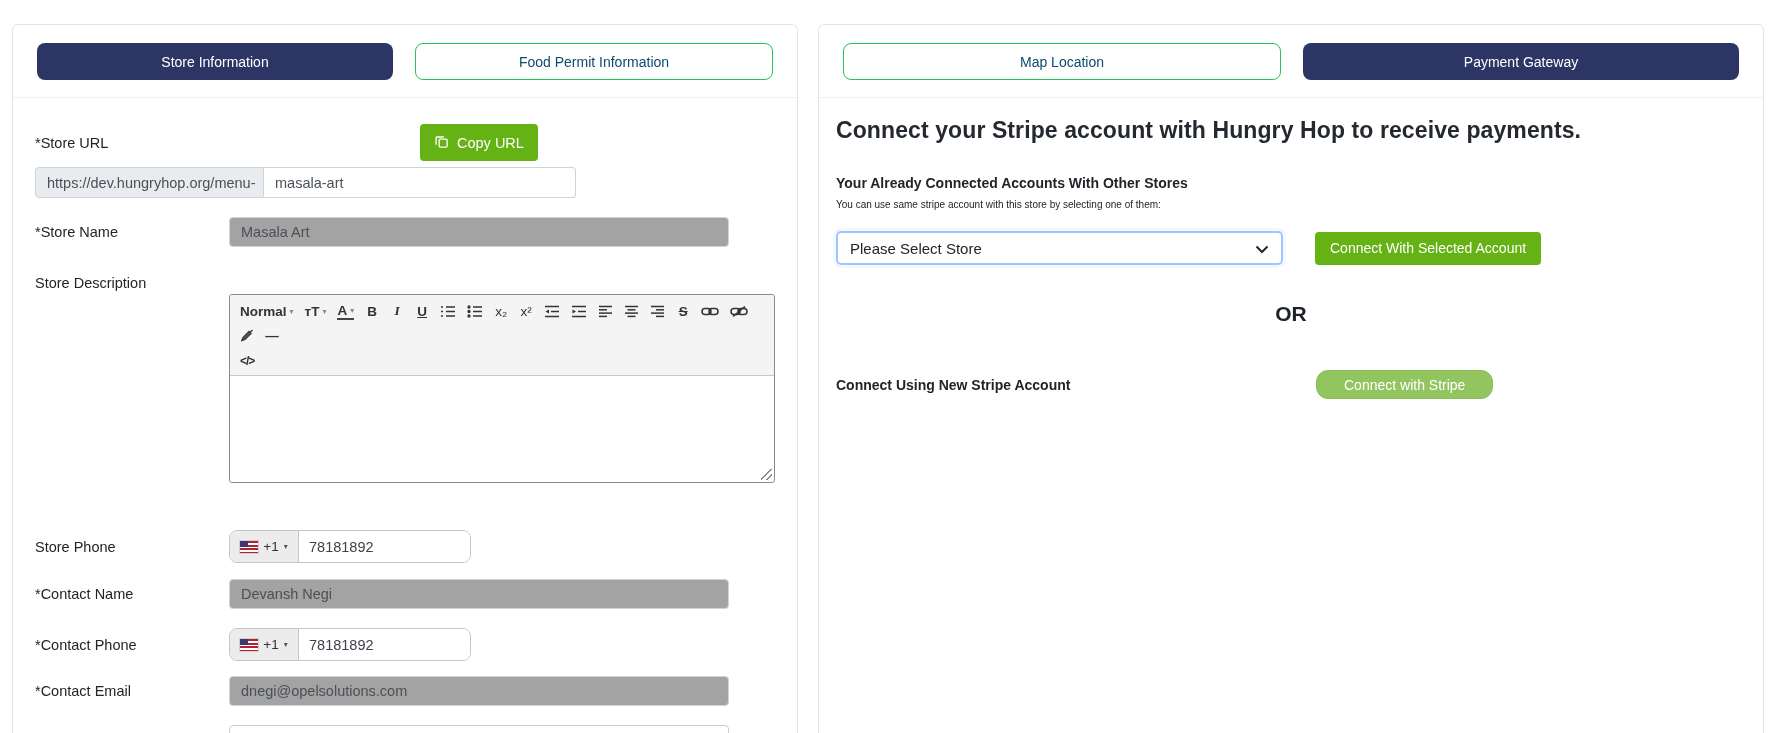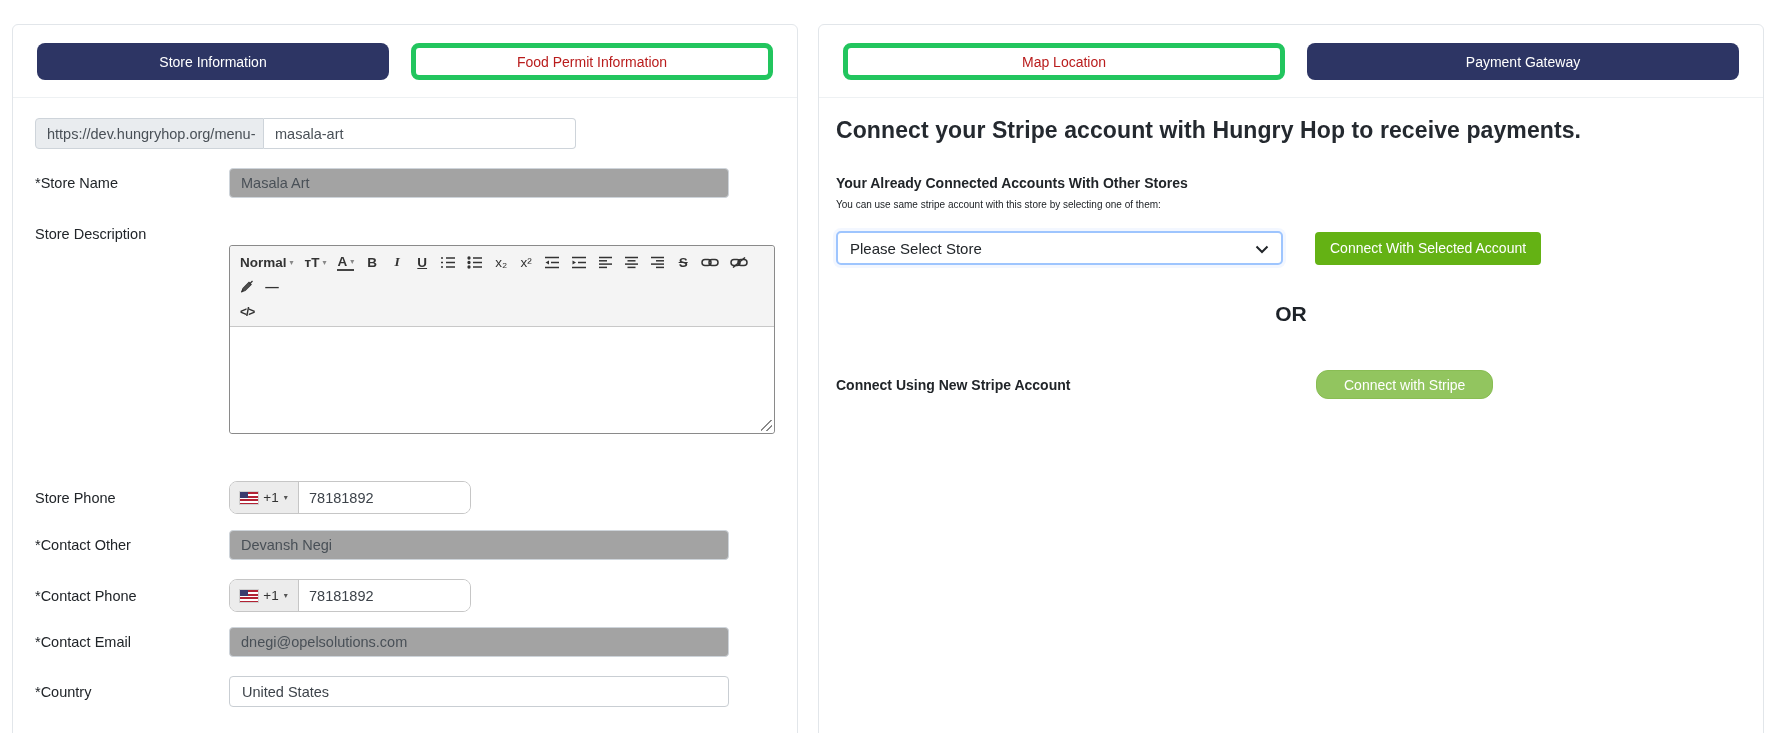--- a/index.html
+++ b/index.html
@@ -25,21 +25,21 @@
     display: flex; gap: 22px;
     padding: 18px 24px 17px;
     border-bottom: 1px solid #eef1f3;
   }
   .tab {
     flex: 1; height: 37px; border-radius: 8px;
     display: flex; align-items: center; justify-content: center;
     font-size: 14px; cursor: pointer;
   }
   .tab.active   { background: #2d3564; color: #fff; }
-  .tab.inactive { background: #fff; border: 5px solid #22c55e; color: #b91c1c; text-align: right; }
+  .tab.inactive { background: #fff; border: 1px solid #22c55e; color: #0c4a6e; text-align: right; }
 
   
   .left-content { padding: 14px 22px 0; }
   .form-row { display: flex; align-items: center; }
   .f-label { flex: 0 0 194px; font-size: 14.5px; color: #212529; }
 
   .url-header { display: flex; align-items: center; margin-top: 12px; }
   .btn-copy {
     margin-left: 191px; height: 37px;
     display: inline-flex; align-items: center; gap: 8px;
@@ -160,20 +160,32 @@
 </head>
 <body>
 
 <div class="card" id="left-card">
   <div class="tabs">
     <div class="tab active">Store Information</div>
     <div class="tab inactive">Food Permit Information</div>
   </div>
 
   <div class="left-content">
+    <div class="url-header">
+      <div class="f-label">*Store URL</div>
+      <button class="btn-copy">
+        <span>
+          <svg width="15" height="15" viewBox="0 0 16 16" fill="none" stroke="#fff" stroke-width="1.4">
+            <rect x="5.5" y="5.5" width="8.5" height="8.5" rx="1.2"></rect>
+            <path d="M10.5 3.2h-7.3a1 1 0 0 0-1 1v7.3"></path>
+          </svg>
+        </span>
+        <span>Copy URL</span>
+      </button>
+    </div>
 
     <div class="url-group">
       <div class="url-prefix">https://dev.hungryhop.org/menu-</div>
       <input class="url-input" type="text" value="masala-art" style="">
     </div>
 
     <div class="form-row row-name">
       <div class="f-label">*Store Name</div>
       <input class="text-input" type="text" value="Masala Art" style="">
     </div>
@@ -295,21 +307,21 @@
         <div class="flag-btn">
           <span class="us-flag"></span>
           <span class="dial-code">+1</span>
           <span class="flag-caret">▾</span>
         </div>
         <input class="phone-input" type="text" value="78181892" style="">
       </div>
     </div>
 
     <div class="form-row row-cname">
-      <div class="f-label">*Contact Other</div>
+      <div class="f-label">*Contact Name</div>
       <input class="text-input" type="text" value="Devansh Negi" style="">
     </div>
 
     <div class="form-row row-cphone">
       <div class="f-label">*Contact Phone</div>
       <div class="phone-group">
         <div class="flag-btn">
           <span class="us-flag"></span>
           <span class="dial-code">+1</span>
           <span class="flag-caret">▾</span>

